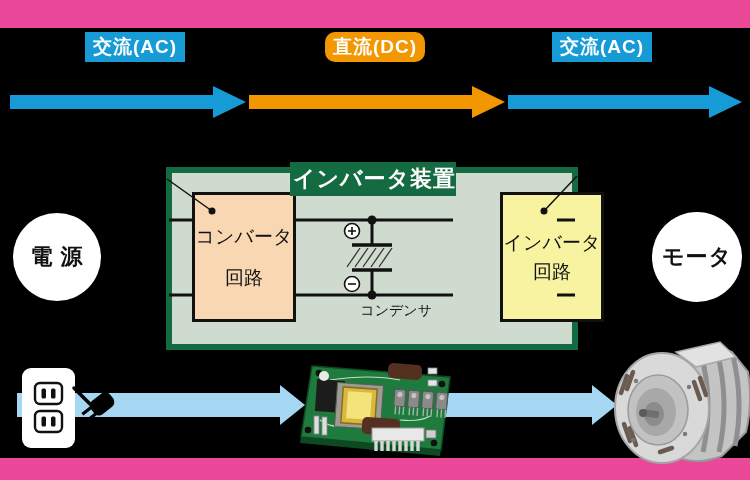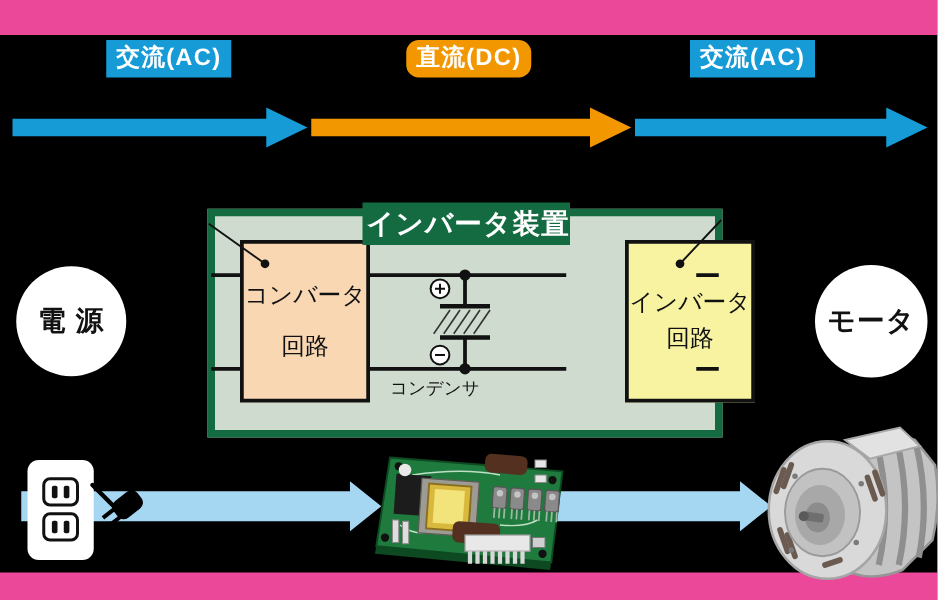--- a/index.html
+++ b/index.html
@@ -33,21 +33,21 @@
   }
   .circuit-box{
     position:absolute;top:192px;width:104px;height:130px;box-sizing:border-box;
     border:3px solid #111;display:flex;flex-direction:column;justify-content:center;
     align-items:center;text-align:center;font-size:19px;color:#111;line-height:1.55;
     z-index:2;
   }
   .converter-box{left:192px;background:var(--converter-fill,#f9d7b3);gap:12px;}
   .inverter-box{left:453px;background:var(--inverter-fill,#f7f3a1);margin-left:47px;}
   .cap-label{
-    position:absolute;left:312px;top:302px;width:120px;text-align:left;
+    position:absolute;left:312px;top:302px;width:120px;text-align:right;
     font-size:14px;color:#111;z-index:2;
   }
   
   .node-circle{
     position:absolute;border-radius:50%;background:#fff;color:#111;
     display:flex;align-items:center;justify-content:center;
     font-size:22px;font-weight:600;z-index:2;letter-spacing:1px;
   }
   .node-source{left:13px;top:213px;width:88px;height:88px;}
   .node-motor{left:652px;top:212px;width:90px;height:90px;}

